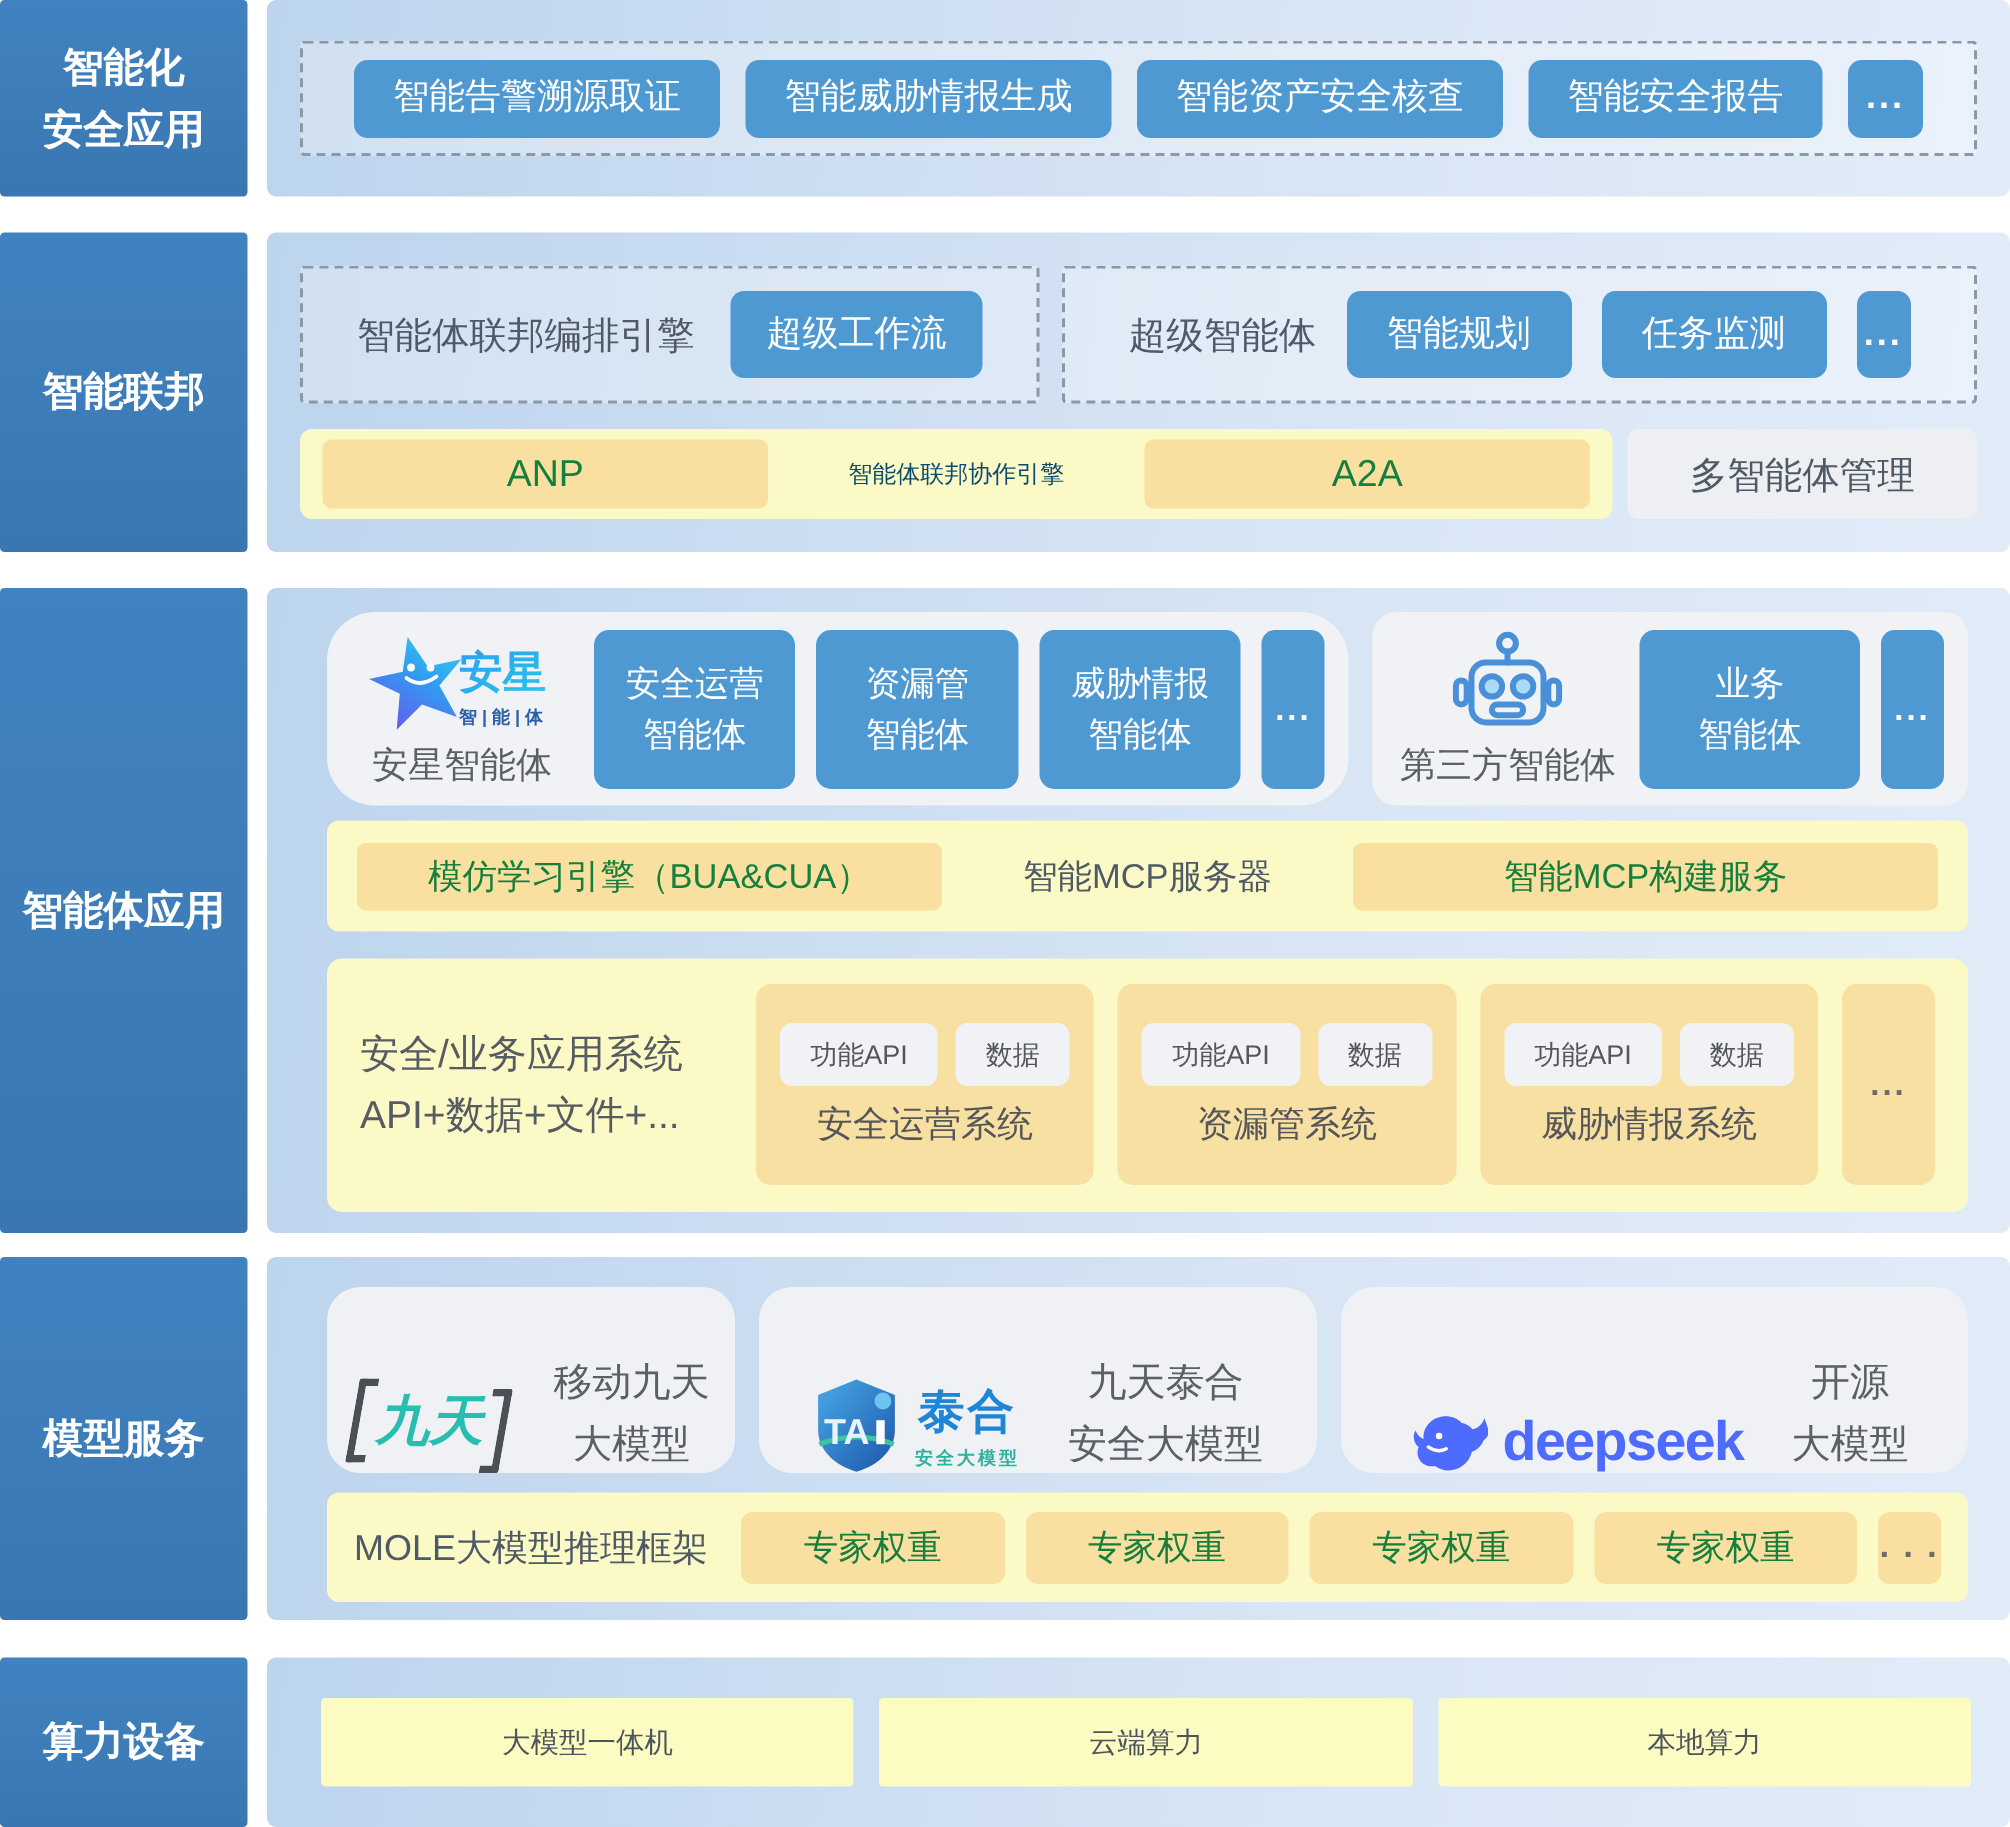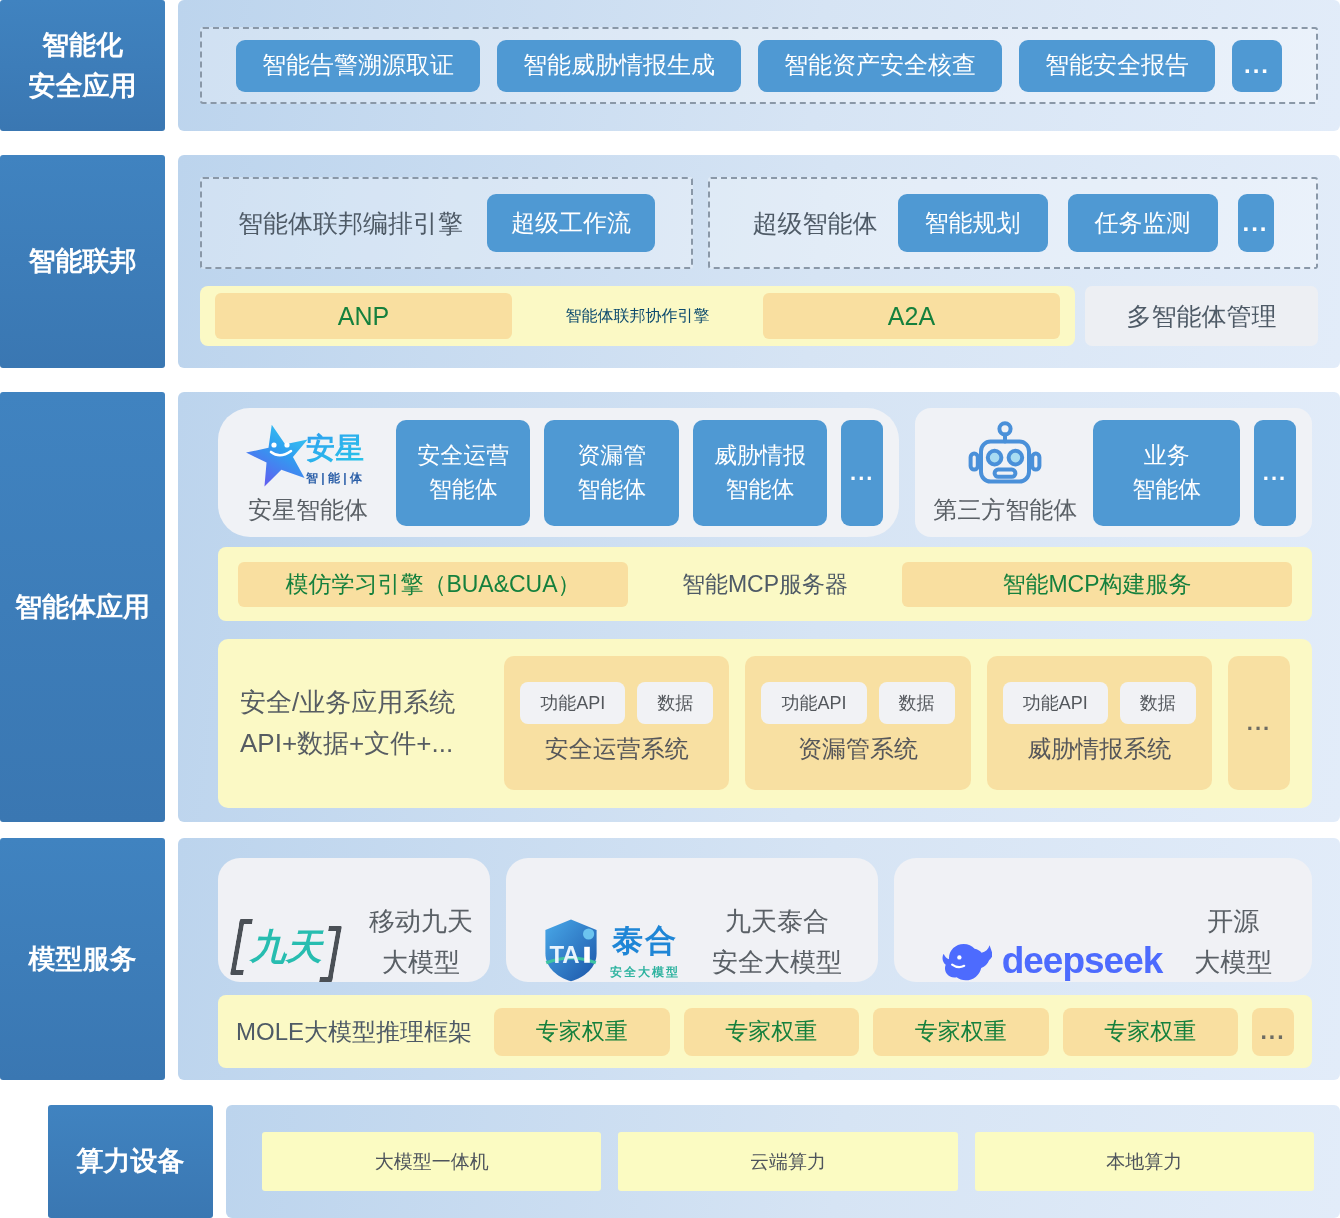--- a/index.html
+++ b/index.html
@@ -10,21 +10,21 @@
     color:#4e5a66;
     overflow:hidden;
   }
   .page { position:relative; width:1340px; height:1218px; }
 
   .row { display:flex; }
   .r1 { height:131px; margin-bottom:24px; }
   .r2 { height:213px; margin-bottom:24px; }
   .r3 { height:430px; margin-bottom:16px; }
   .r4 { height:242px; margin-bottom:25px; }
-  .r5 { height:113px;padding-left:48px; }
+  .r5 { height:113px; }
 
   .side {
     flex:none; width:165px;
     background:linear-gradient(180deg,#4083c0,#3a77b2);
     border-radius:3px;
     color:#fff; font-size:27px; font-weight:600; line-height:1.5;
     display:flex; align-items:center; justify-content:center; text-align:center;
   }
   .content {
     flex:1; margin-left:13px;
@@ -135,21 +135,21 @@
   .tai-sub { font-size:12px; font-weight:700; color:#2fb3a0; letter-spacing:2px; margin-top:2px; }
 
   .ds-logo { display:flex; align-items:center; gap:10px; }
   .ds-word { font-size:37px; font-weight:700; color:#4d6bfe; letter-spacing:-1px; }
 
   .mole-bar {
     margin-top:13px; height:73px; background:#fbf9c5; border-radius:8px;
     display:flex; align-items:center; gap:14px; padding:0 18px;
   }
   .mole-label { flex:none; font-size:24px; color:#4e5a66; margin-right:8px; }
-  .mole-bar .pill { flex:1; height:48px; border-radius:8px; font-size:23px; }
+  .mole-bar .pill { flex:1; height:48px; border-radius:8px; font-size:23px;font-family:Liberation Mono, monospace; }
   .mole-more { flex:none !important; width:42px; font-size:20px; color:#6e6c63; }
 
   
   .r5 .content { display:flex; align-items:center; gap:17px; padding:0 26px 0 36px; }
   .compute-box {
     flex:1; height:59px; background:#fbfbc2; border-radius:3px;
     display:flex; align-items:center; justify-content:center; font-size:19px; color:#4e545c;
   }
 </style>
 </head>

